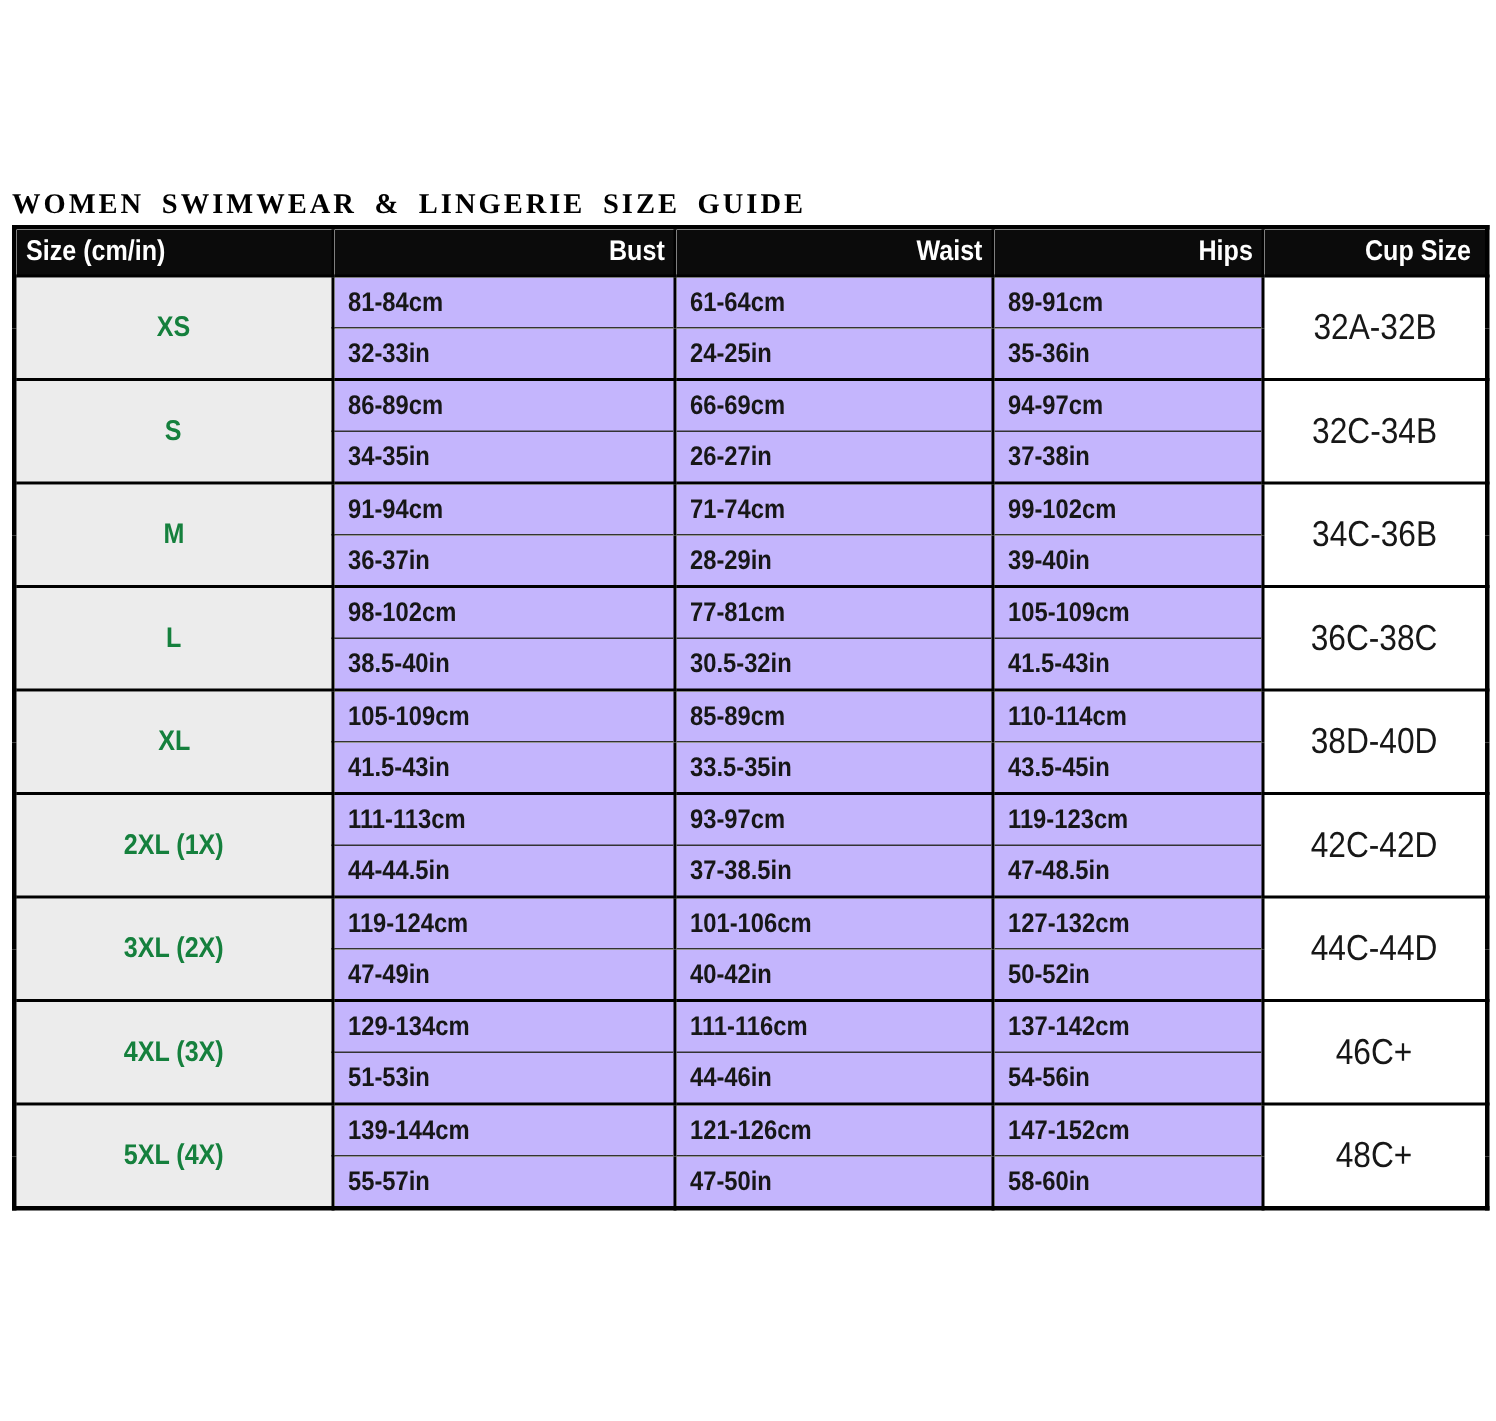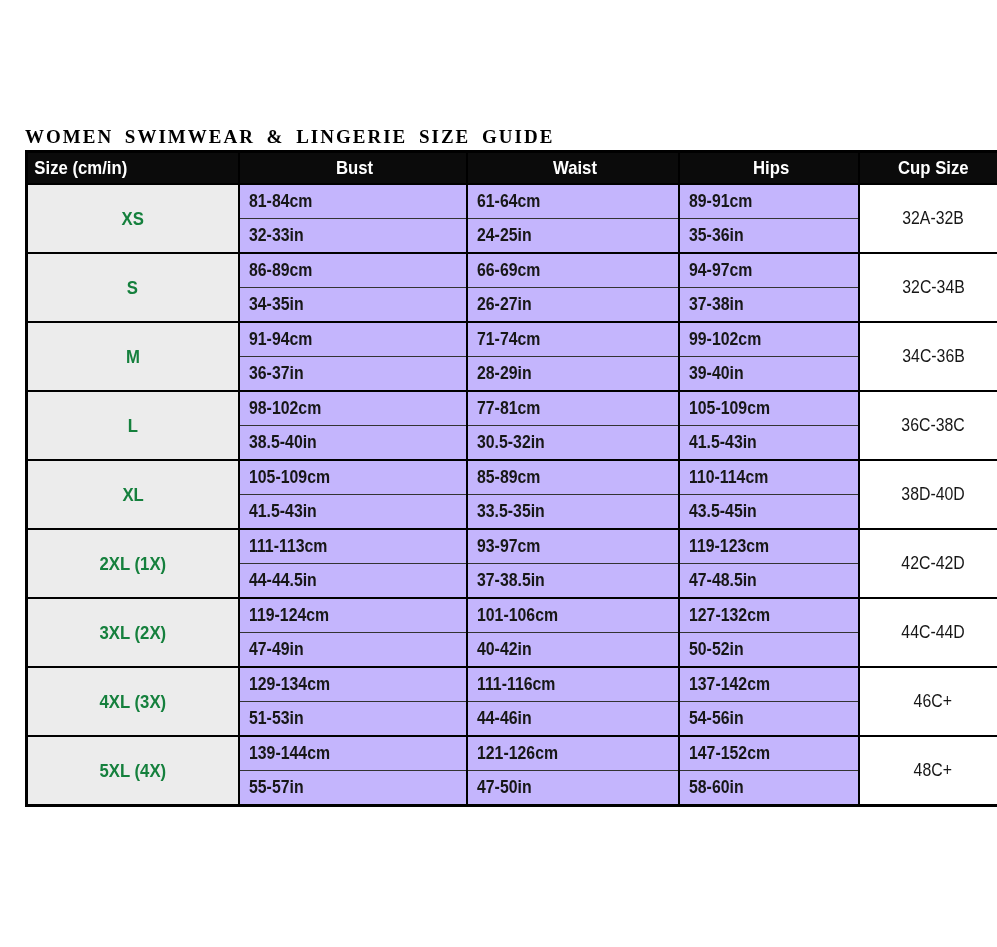--- a/index.html
+++ b/index.html
@@ -8,21 +8,20 @@
     background: var(--page-bg, #ffffff);
     width: 997px;
     height: 947px;
     overflow: hidden;
     font-family: "Liberation Sans", sans-serif;
   }
   .page {
     width: 970px;
     height: 947px;
     position: relative;
-    padding-left: 17px;
   }
   .title {
     margin: 0;
     padding: 126px 0 3px 8px;
     font-family: "Liberation Serif", "DejaVu Serif", serif;
     font-weight: bold;
     font-size: 19px;
     line-height: 21px;
     letter-spacing: 2px;
     word-spacing: 5px;
@@ -47,21 +46,21 @@
     vertical-align: middle;
     overflow: hidden;
     white-space: nowrap;
   }
   thead th {
     background: var(--header-bg, #0b0b0b);
     color: var(--header-text, #ffffff);
     height: 30px;
     font-size: 19px;
     font-weight: bold;
-    text-align: center;
+    text-align: right;
     padding: 0 0 0 10px;
   }
   thead th.center { text-align: left; padding: 0; }
 
   tbody td { height: 33px; }
   td.size-cell {
     background: var(--size-col-bg, #ececec);
     text-align: center;
     font-weight: bold;
     font-size: 19px;
@@ -71,21 +70,21 @@
   td.val {
     background: #c4b5fd;
     font-size: 18px;
     color: var(--text, #171717);
     padding: 0 0 0 9px;
     font-weight: bold;
   }
   td.cup-cell {
     background: #ffffff;
     text-align: center;
-    font-size: 18px;
+    font-size: 24px;
     color: var(--text, #171717);
     padding: 0;
   }
   tr.row-cm td.val { border-bottom: 1px solid var(--sub-border, #333333); }
   tr.row-in td.val { border-top: 1px solid var(--sub-border, #333333); }
 
   
   .cond {
     display: inline-block;
     transform: scaleX(0.88);

